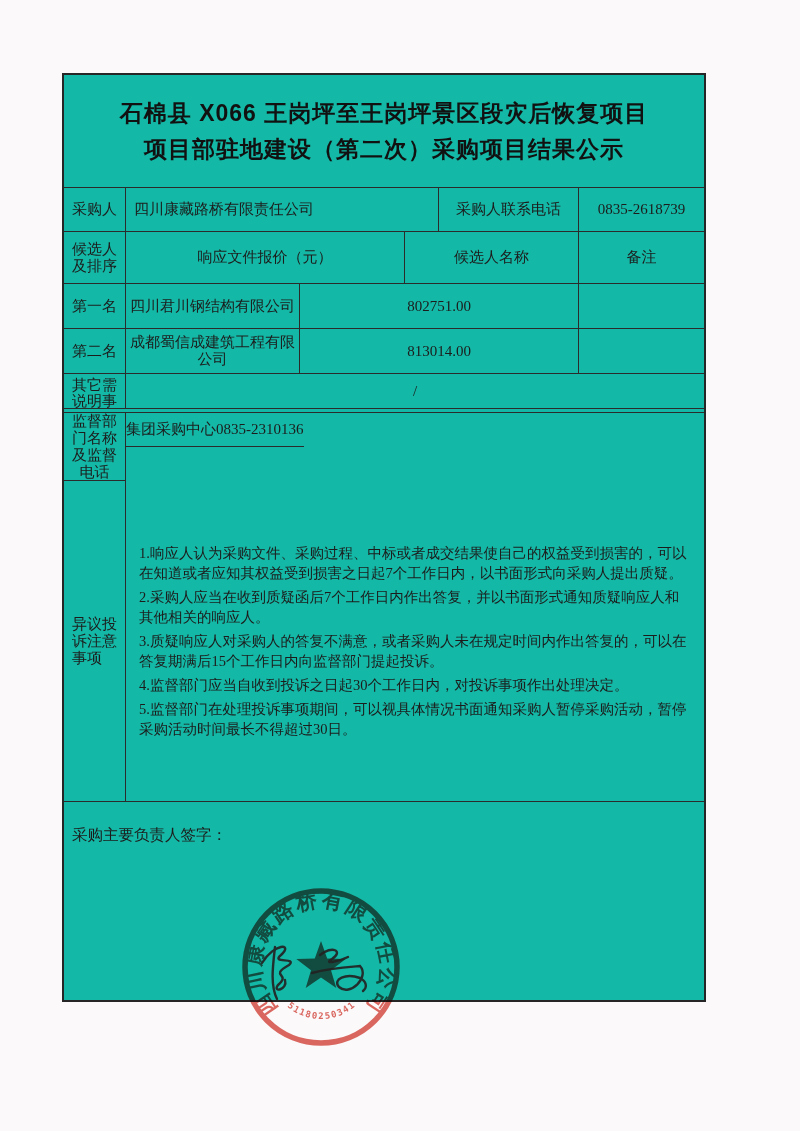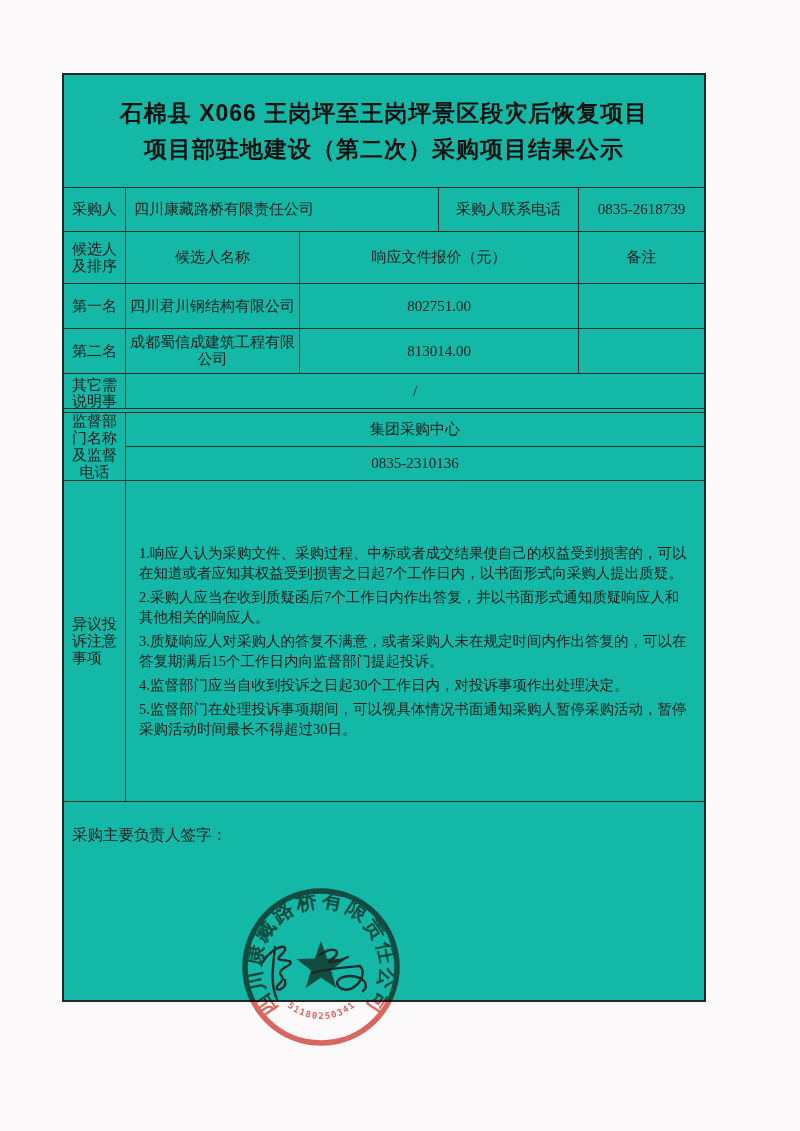--- a/index.html
+++ b/index.html
@@ -37,21 +37,21 @@
     font-family:"Liberation Sans","DejaVu Sans",sans-serif;
     font-weight:700;font-size:23px;line-height:36px;letter-spacing:1px;
     color:#111;
   }
   .h53{height:53px;} .h44{height:44px;} .h55{height:55px;} .h26{height:26px;}
   .h52{height:52px;} .h45{height:45px;text-align:center;} .h35{height:35px;} .h68{height:68px;}
   .h321{height:321px;} .h65{height:65px;}
   .divider{height:4px;border-bottom:1px solid #2b2b2b;box-sizing:border-box;}
   .w313{width:313px;} .w140{width:140px;} .w129{width:129px;flex:1;}
   .w174{width:174px;} .w279{width:279px;} .w582{width:582px;flex:1;}
-  .sub-col{display:flex;flex-direction:column;width:582px;flex:1;}
+  .sub-col{display:flex;width:582px;flex:1;}
   .sub-cell{
     box-sizing:border-box;height:34px;
     display:flex;align-items:center;justify-content:center;
     font-size:15px;
   }
   .sub-cell.first{border-bottom:1px solid #2b2b2b;}
   .clip-top{align-items:flex-start;}
   .objection-text{
     padding:0 8px 0 9px;font-size:14.5px;line-height:20px;text-align:left;
     align-self:center;
@@ -82,22 +82,22 @@
     <div class="cell lbl lft h44">采购人</div>
     <div class="cell lft h44 w313">四川康藏路桥有限责任公司</div>
     <div class="cell ctr h44 w140">采购人联系电话</div>
     <div class="cell ctr h44 w129 last">0835-2618739</div>
   </div>
 
 
 
   <div class="row">
     <div class="cell lbl lft h52">候选人及排序</div>
+    <div class="cell ctr h52 w279">响应文件报价（元）</div>
     <div class="cell ctr h52 w174">候选人名称</div>
-    <div class="cell ctr h52 w279">响应文件报价（元）</div>
     <div class="cell ctr h52 w129 last">备注</div>
   </div>
 
   <div class="row">
     <div class="cell lbl ctr h45">第一名</div>
     <div class="cell ctr h45 w174">四川君川钢结构有限公司</div>
     <div class="cell ctr h45 w279">802751.00</div>
     <div class="cell ctr h45 w129 last"></div>
   </div>
 

